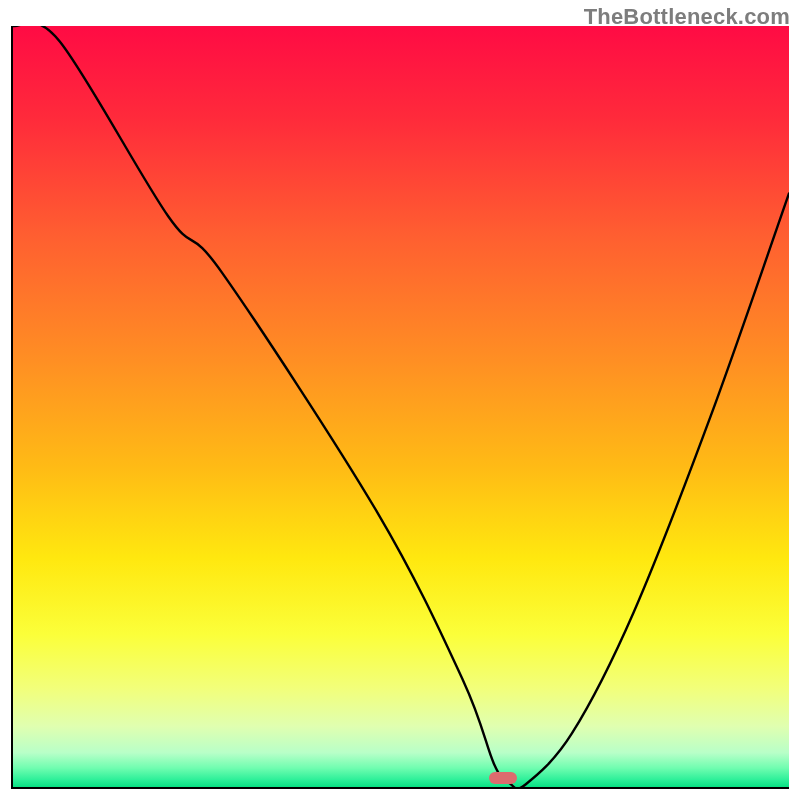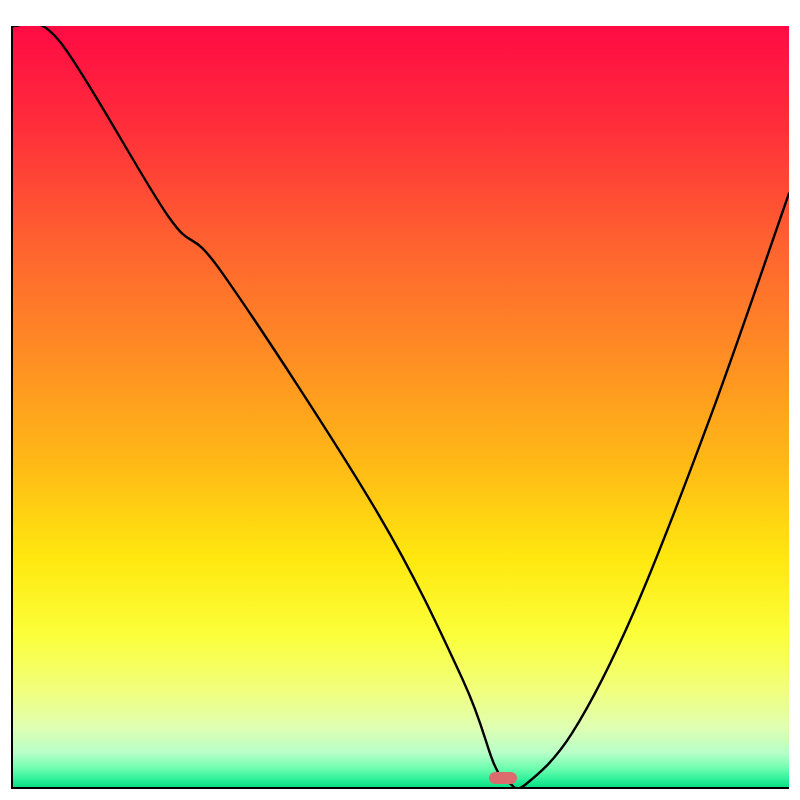--- a/index.html
+++ b/index.html
@@ -55,20 +55,21 @@
     left: 0;
     top: 0;
     width: 100%;
     height: 100%;
   }
 </style>
 </head>
 <body>
 
 <div class="chart-container">
+  <div class="watermark">TheBottleneck.com</div>
   <div class="plot-area">
     <svg class="gradient-svg" viewBox="0 0 776 761" preserveAspectRatio="none">
       <defs>
         <linearGradient id="bg-grad" x1="0" y1="0" x2="0" y2="1">
             <stop offset="0%" stop-color="#ff0b44"></stop>
             <stop offset="12%" stop-color="#ff2a3b"></stop>
             <stop offset="28.000000000000004%" stop-color="#ff6030"></stop>
             <stop offset="44%" stop-color="#ff8f23"></stop>
             <stop offset="57.99999999999999%" stop-color="#ffbb15"></stop>
             <stop offset="70%" stop-color="#ffe80f"></stop>

